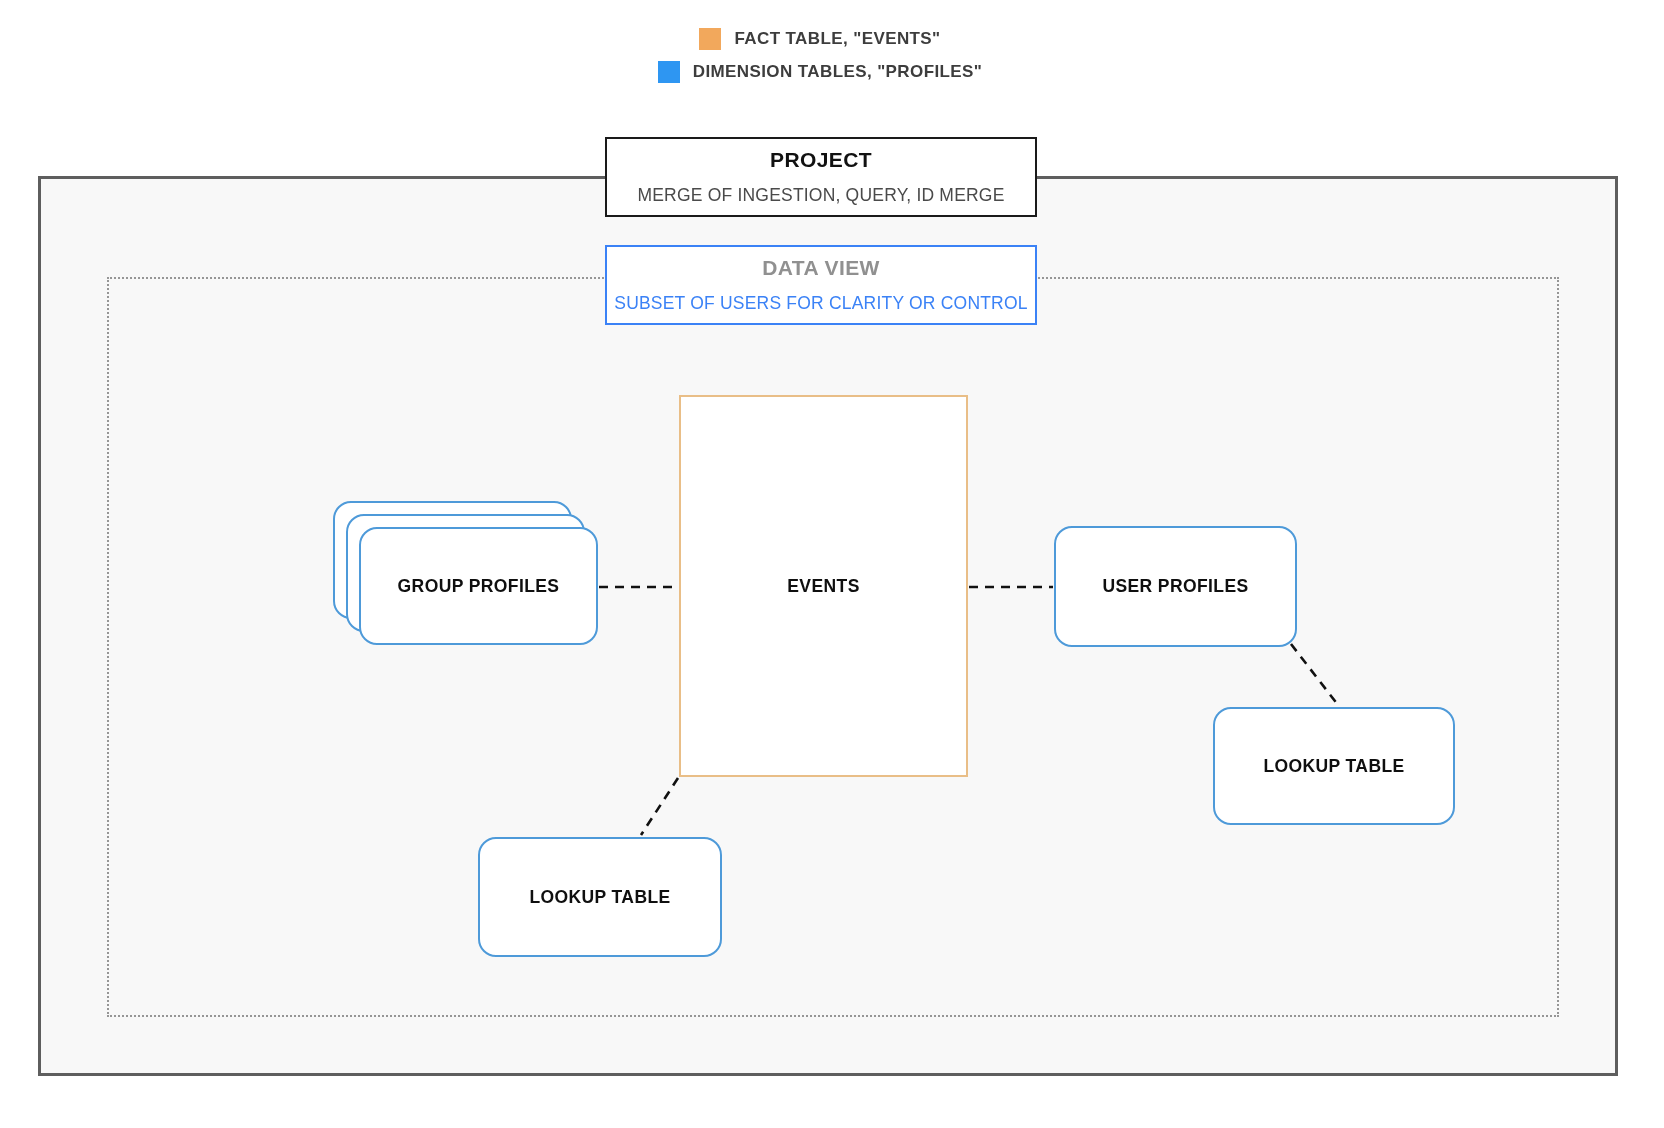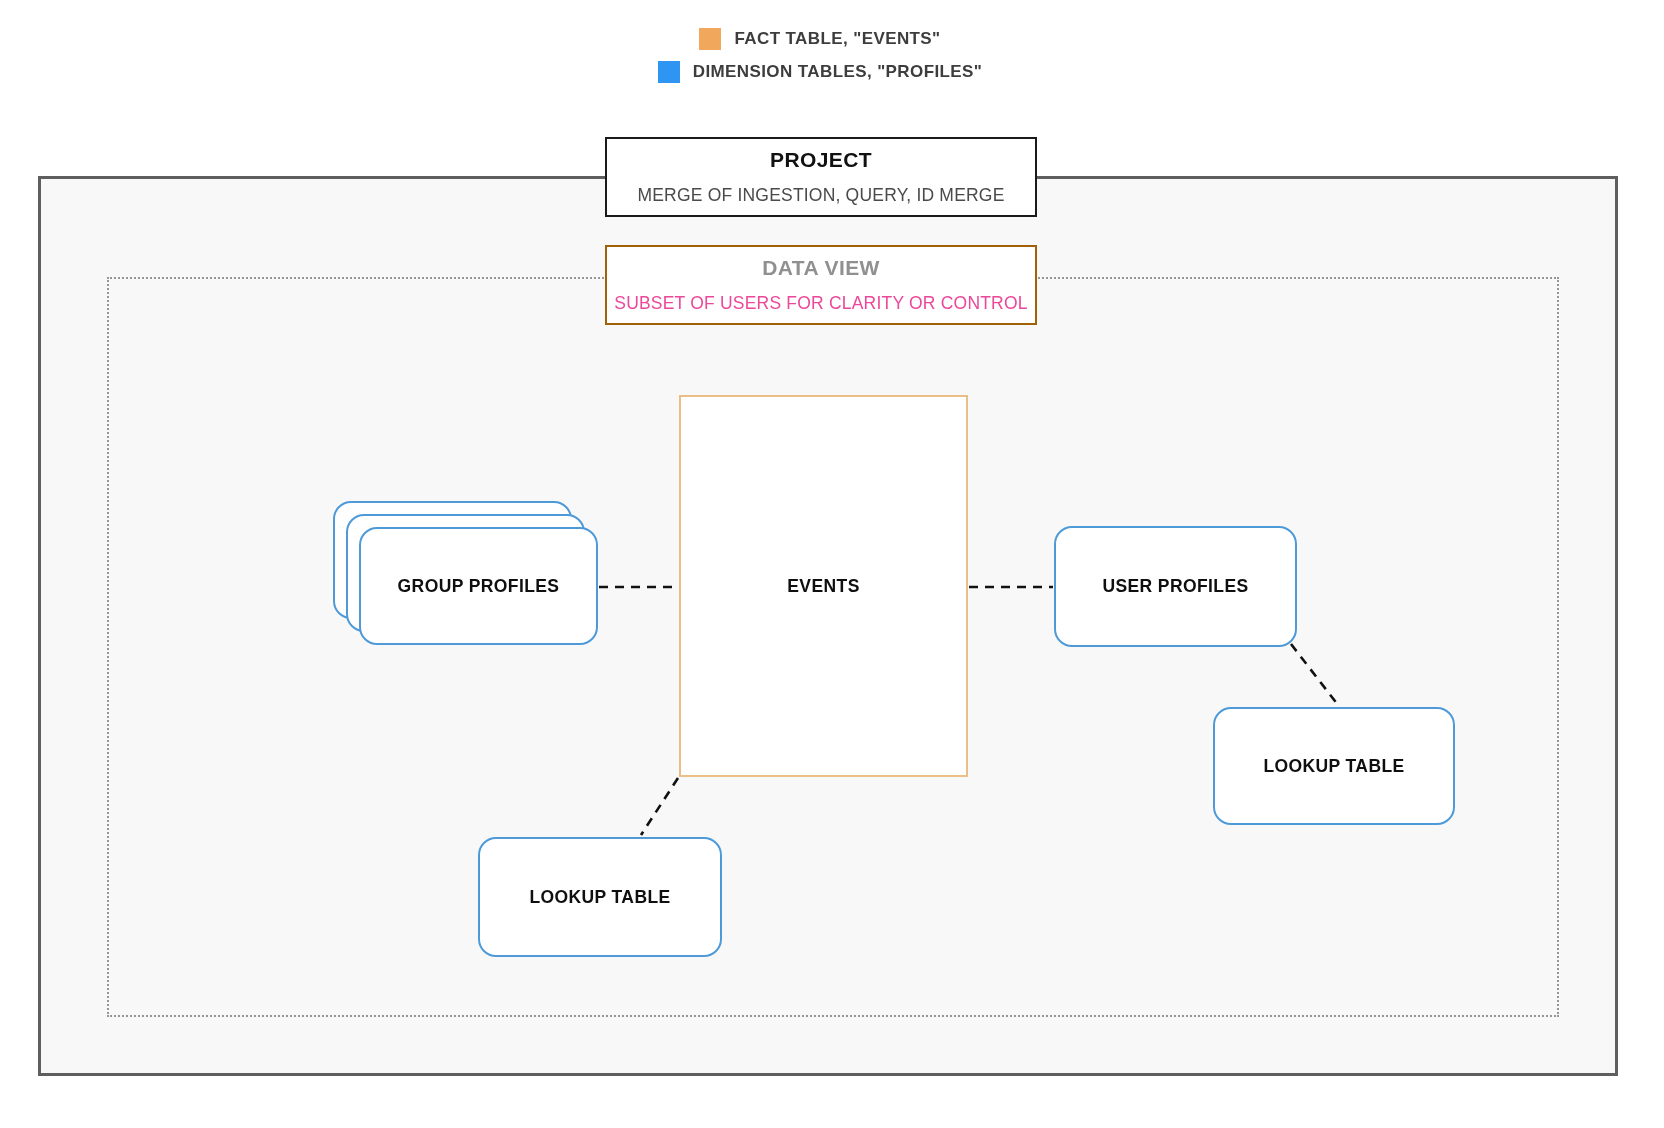--- a/index.html
+++ b/index.html
@@ -62,35 +62,35 @@
     gap: 13px;
     box-sizing: border-box;
     z-index: 5;
   }
   .project-box {
     top: 137px;
     border: 2.5px solid #1a1a1a;
   }
   .dataview-box {
     top: 245px;
-    border: 2px solid #a16207;
+    border: 2px solid #3b82f6;
   }
   .header-title {
     font-size: 21px;
     font-weight: bold;
     letter-spacing: 0.4px;
     color: #111111;
   }
   .header-subtitle {
     font-size: 17.5px;
     color: #4a4a4a;
     letter-spacing: 0.2px;
   }
   .dataview-box .header-title { color: #909090; }
-  .dataview-box .header-subtitle { color: #ec4899; }
+  .dataview-box .header-subtitle { color: #3b82f6; }
 
   
   .outer-rect {
     position: absolute;
     left: 38px;
     top: 176px;
     width: 1580px;
     height: 900px;
     box-sizing: border-box;
     border: 3px solid var(--outer-border, #5e5e5e);

